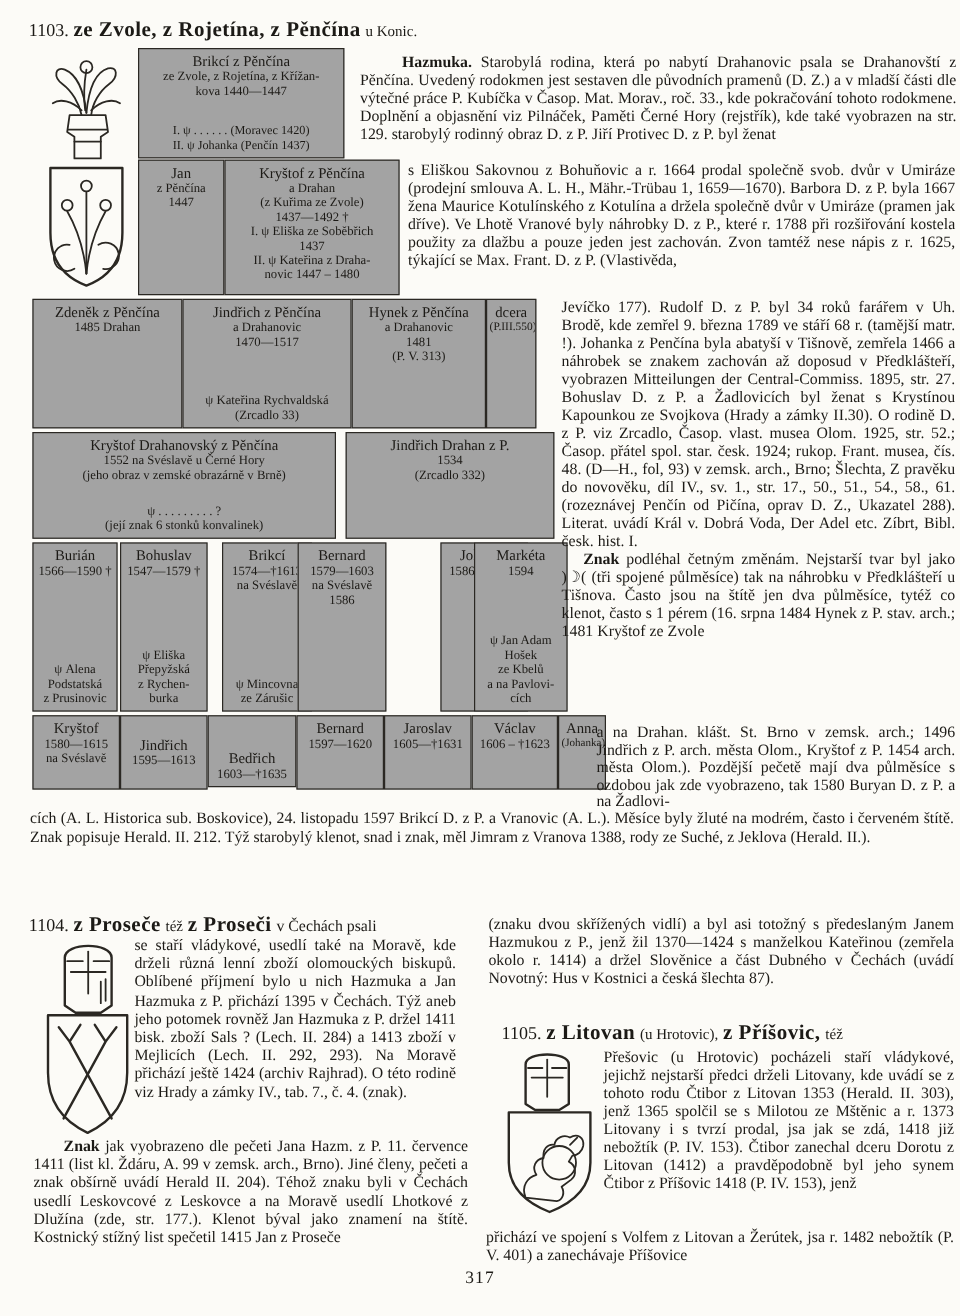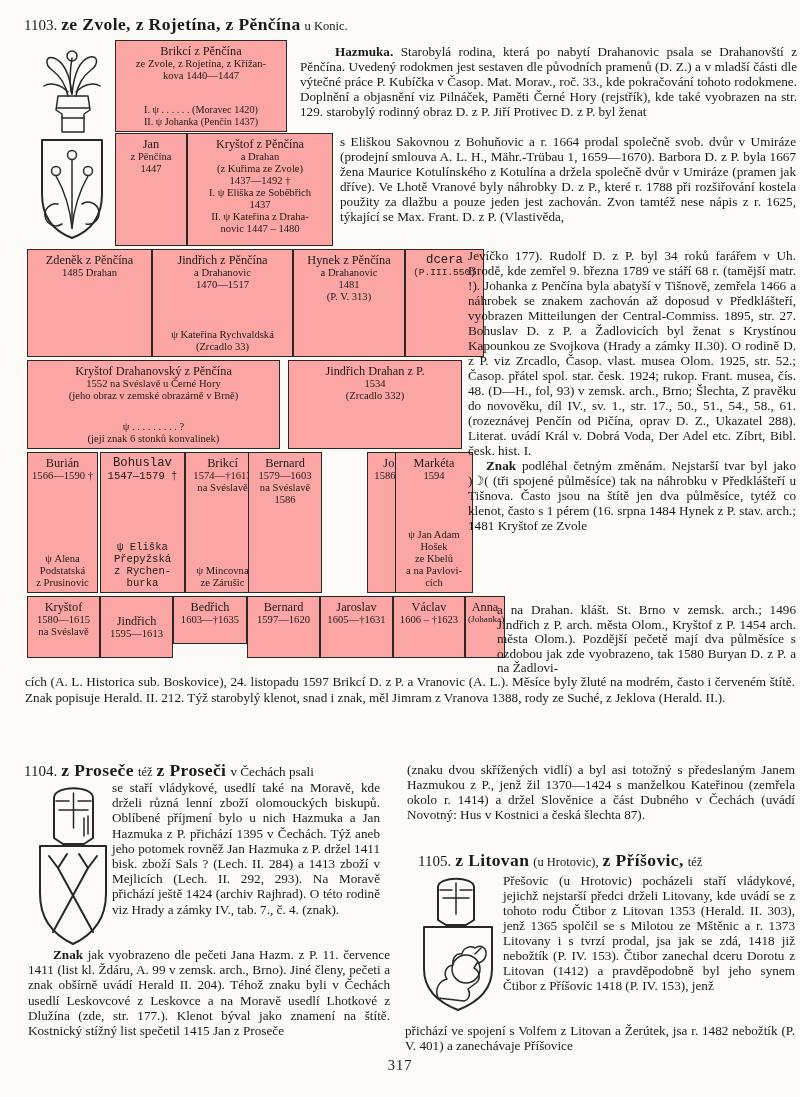--- a/index.html
+++ b/index.html
@@ -12,21 +12,21 @@
   .ind35{text-indent:35px;}
   .ind18{text-indent:18px;}
   .ind25{text-indent:25px;}
   .hno{font-size:15px;}
   .hti{font-size:17.5px;font-weight:bold;letter-spacing:.4px;}
   .hsm{font-size:12.5px;}
   .htail{font-size:13.2px;}
   .tree{position:absolute;left:27px;top:40px;width:480px;height:620px;}
   .bx{position:absolute;border:1.6px solid #2b2823;box-sizing:border-box;text-align:center;
       display:flex;flex-direction:column;justify-content:space-between;
-      padding:3px 2px;font-size:10.6px;line-height:12px;overflow:hidden;background:#fca5a5;}
+      padding:3px 2px;font-size:10.6px;line-height:12px;overflow:hidden;background:#a3a3a3;}
   .bx .nm{font-size:12.3px;line-height:14px;}
   .f95{font-size:9.5px;line-height:11px;}
   .f90{font-size:9.2px;line-height:11px;}
   svg{display:block;}
   .ink{stroke:#2b2823;fill:none;stroke-width:1.5;stroke-linecap:round;stroke-linejoin:round;}
   .ink2{stroke:#2b2823;fill:none;stroke-width:2;stroke-linecap:round;stroke-linejoin:round;}
   .pgno{font-size:14.5px;letter-spacing:1px;text-align:center;width:100%;}
 </style>
 </head>
 <body>
@@ -79,37 +79,37 @@
     <div class="bx" style="left:0;top:209px;width:125px;height:108px;justify-content:flex-start;">
       <div><span class="nm">Zdeněk z Pěnčína</span><br>1485 Drahan</div>
     </div>
     <div class="bx" style="left:125px;top:209px;width:141px;height:108px;">
       <div><span class="nm">Jindřich z Pěnčína</span><br>a Drahanovic<br>1470—1517</div>
       <div>ψ Kateřina Rychvaldská<br>(Zrcadlo 33)</div>
     </div>
     <div class="bx" style="left:266px;top:209px;width:112px;height:108px;justify-content:flex-start;">
       <div><span class="nm">Hynek z Pěnčína</span><br>a Drahanovic<br>1481<br>(P. V. 313)</div>
     </div>
-    <div class="bx f95" style="left:378px;top:209px;width:79px;height:108px;justify-content:flex-start;font-family:Liberation Mono, monospace;">
+    <div class="bx f95" style="left:378px;top:209px;width:42px;height:108px;justify-content:flex-start;">
       <div><span class="nm">dcera</span><br>(P.III.550)</div>
     </div>
 
     <div class="bx" style="left:0;top:320px;width:253px;height:89px;">
       <div><span class="nm">Kryštof Drahanovský z Pěnčína</span><br>1552 na Svéslavě u Černé Hory<br>(jeho obraz v zemské obrazárně v Brně)</div>
       <div>ψ . . . . . . . . . ?<br>(její znak 6 stonků konvalinek)</div>
     </div>
     <div class="bx" style="left:261px;top:320px;width:174px;height:89px;justify-content:flex-start;">
       <div><span class="nm">Jindřich Drahan z P.</span><br>1534<br>(Zrcadlo 332)</div>
     </div>
 
     <div class="bx" style="left:0;top:412px;width:71px;height:141px;">
       <div><span class="nm">Burián</span><br>1566—1590 †</div>
       <div>ψ Alena<br>Podstatská<br>z Prusinovic</div>
     </div>
-    <div class="bx" style="left:73px;top:412px;width:85px;height:141px;font-family:Liberation Mono, monospace;">
+    <div class="bx" style="left:73px;top:412px;width:73px;height:141px;">
       <div><span class="nm">Bohuslav</span><br>1547—1579 †</div>
       <div>ψ Eliška<br>Přepyžská<br>z Rychen-<br>burka</div>
     </div>
     <div class="bx" style="left:146px;top:412px;width:75px;height:141px;margin-left:12px;">
       <div><span class="nm">Brikcí</span><br>1574—†1613<br>na Svéslavě</div>
       <div>ψ Mincovna<br>ze Zárušic</div>
     </div>
     <div class="bx" style="left:221px;top:412px;width:74px;height:141px;justify-content:flex-start;">
       <div><span class="nm">Bernard</span><br>1579—1603<br>na Svéslavě<br>1586</div>
     </div>
@@ -120,21 +120,21 @@
       <div><span class="nm">Markéta</span><br>1594</div>
       <div>ψ Jan Adam<br>Hošek<br>ze Kbelů<br>a na Pavlovi-<br>cích</div>
     </div>
 
     <div class="bx" style="left:0;top:556px;width:73px;height:62px;justify-content:flex-start;">
       <div><span class="nm">Kryštof</span><br>1580—1615<br>na Svéslavě</div>
     </div>
     <div class="bx" style="left:73px;top:556px;width:73px;height:62px;justify-content:center;">
       <div><span class="nm">Jindřich</span><br>1595—1613</div>
     </div>
-    <div class="bx" style="left:146px;top:556px;width:74px;height:48px;justify-content:flex-start;">
+    <div class="bx" style="left:146px;top:556px;width:74px;height:60px;justify-content:flex-end;">
       <div><span class="nm">Bedřich</span><br>1603—†1635</div>
     </div>
     <div class="bx" style="left:220px;top:556px;width:73px;height:62px;justify-content:flex-start;">
       <div><span class="nm">Bernard</span><br>1597—1620</div>
     </div>
     <div class="bx" style="left:293px;top:556px;width:73px;height:62px;justify-content:flex-start;">
       <div><span class="nm">Jaroslav</span><br>1605—†1631</div>
     </div>
     <div class="bx" style="left:366px;top:556px;width:72px;height:62px;justify-content:flex-start;">
       <div><span class="nm">Václav</span><br>1606 – †1623</div>

